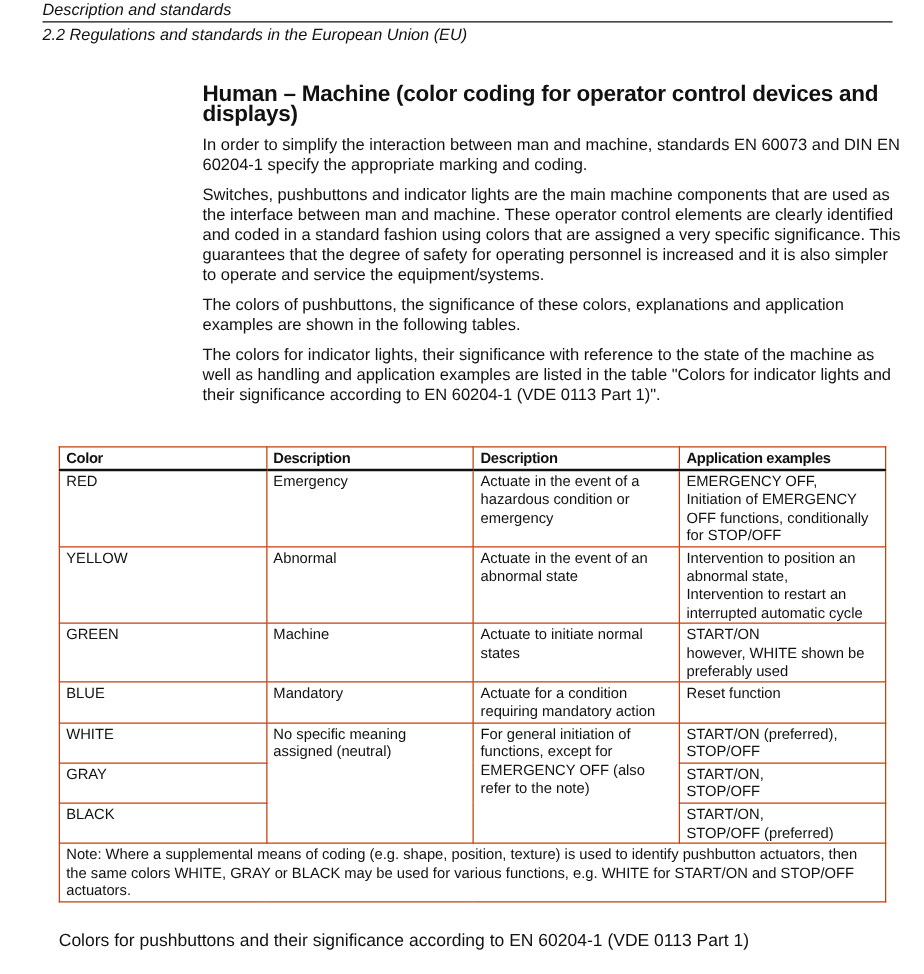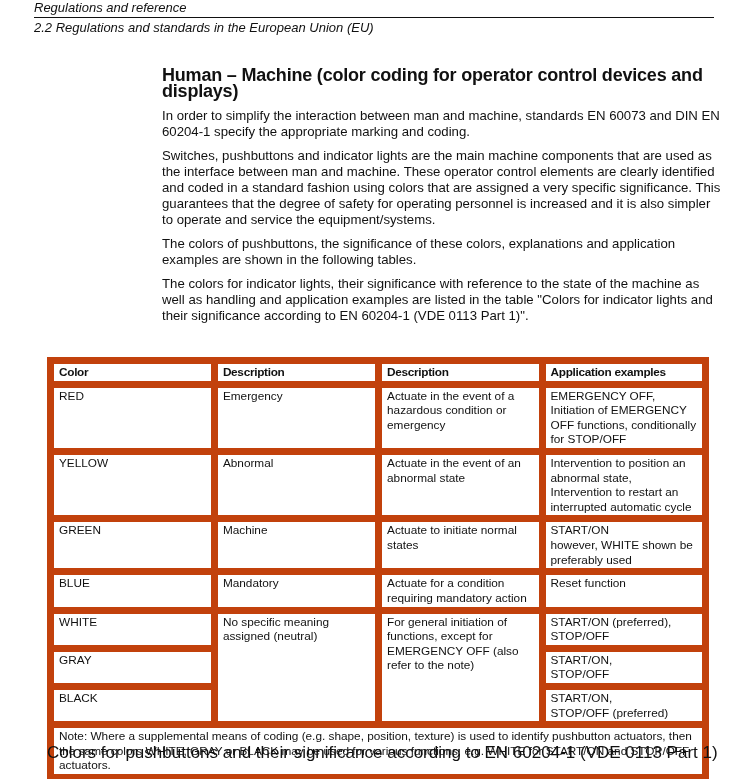--- a/index.html
+++ b/index.html
@@ -17,41 +17,41 @@
     font-style: italic; font-size: 13px; line-height: 16px;
   }
   .content { position: absolute; left: 162px; top: 67px; width: 560px; }
   .heading { font-weight: bold; font-size: 18px; line-height: 16px; margin: 0 0 9px 0; letter-spacing: -0.2px; }
   .para { font-size: 13.2px; line-height: 16px; margin: 0 0 8px 0; }
   table.ct {
     position: absolute; left: 47px; top: 357px; width: 662px;
     border-collapse: collapse; font-size: 11.8px; line-height: 14.6px;
   }
   table.ct td, table.ct th {
-    border: 7px solid #c2410c; vertical-align: top; text-align: left;
+    border: 1px solid #c2410c; vertical-align: top; text-align: left;
     padding: 1px 5px 1px 5px;
     margin-top: 36px;
   }
   table.ct th { font-weight: bold; letter-spacing: -0.3px; border-bottom: 2px solid #111; }
   col.c1 { width: 166px; } col.c2 { width: 166px; } col.c3 { width: 165px; } col.c4 { width: 165px; }
   tr.r-red td { height: 58px; }
   tr.r-yellow td { height: 58px; }
   tr.r-green td { height: 44px; }
   tr.r-blue td { height: 29px; }
   tr.r-white td.short { height: 29px; }
   tr.r-gray td { height: 29px; }
   tr.r-black td { height: 29px; }
   td.note { padding-top: 2px; padding-bottom: 2px; }
-  .caption { position: absolute; left: 47px; top: 745px; font-size: 17px; line-height: 15px; }
+  .caption { position: absolute; left: 47px; top: 745px; font-size: 14px; line-height: 15px; }
   .line { display: block; }
 </style>
 </head>
 <body>
 
-<div class="hdr1">Regulations and reference</div>
+<div class="hdr1">Description and standards</div>
 <div class="hdr2">2.2 Regulations and standards in the European Union (EU)</div>
 
 <div class="content">
   <p class="heading">Human – Machine (color coding for operator control devices and displays)</p>
   <p class="para">In order to simplify the interaction between man and machine, standards EN 60073 and DIN EN 60204-1 specify the appropriate marking and coding.</p>
   <p class="para">Switches, pushbuttons and indicator lights are the main machine components that are used as the interface between man and machine. These operator control elements are clearly identified and coded in a standard fashion using colors that are assigned a very specific significance. This guarantees that the degree of safety for operating personnel is increased and it is also simpler to operate and service the equipment/systems.</p>
   <p class="para">The colors of pushbuttons, the significance of these colors, explanations and application examples are shown in the following tables.</p>
   <p class="para">The colors for indicator lights, their significance with reference to the state of the machine as well as handling and application examples are listed in the table "Colors for indicator lights and their significance according to EN 60204-1 (VDE 0113 Part 1)".</p>
 </div>
 

